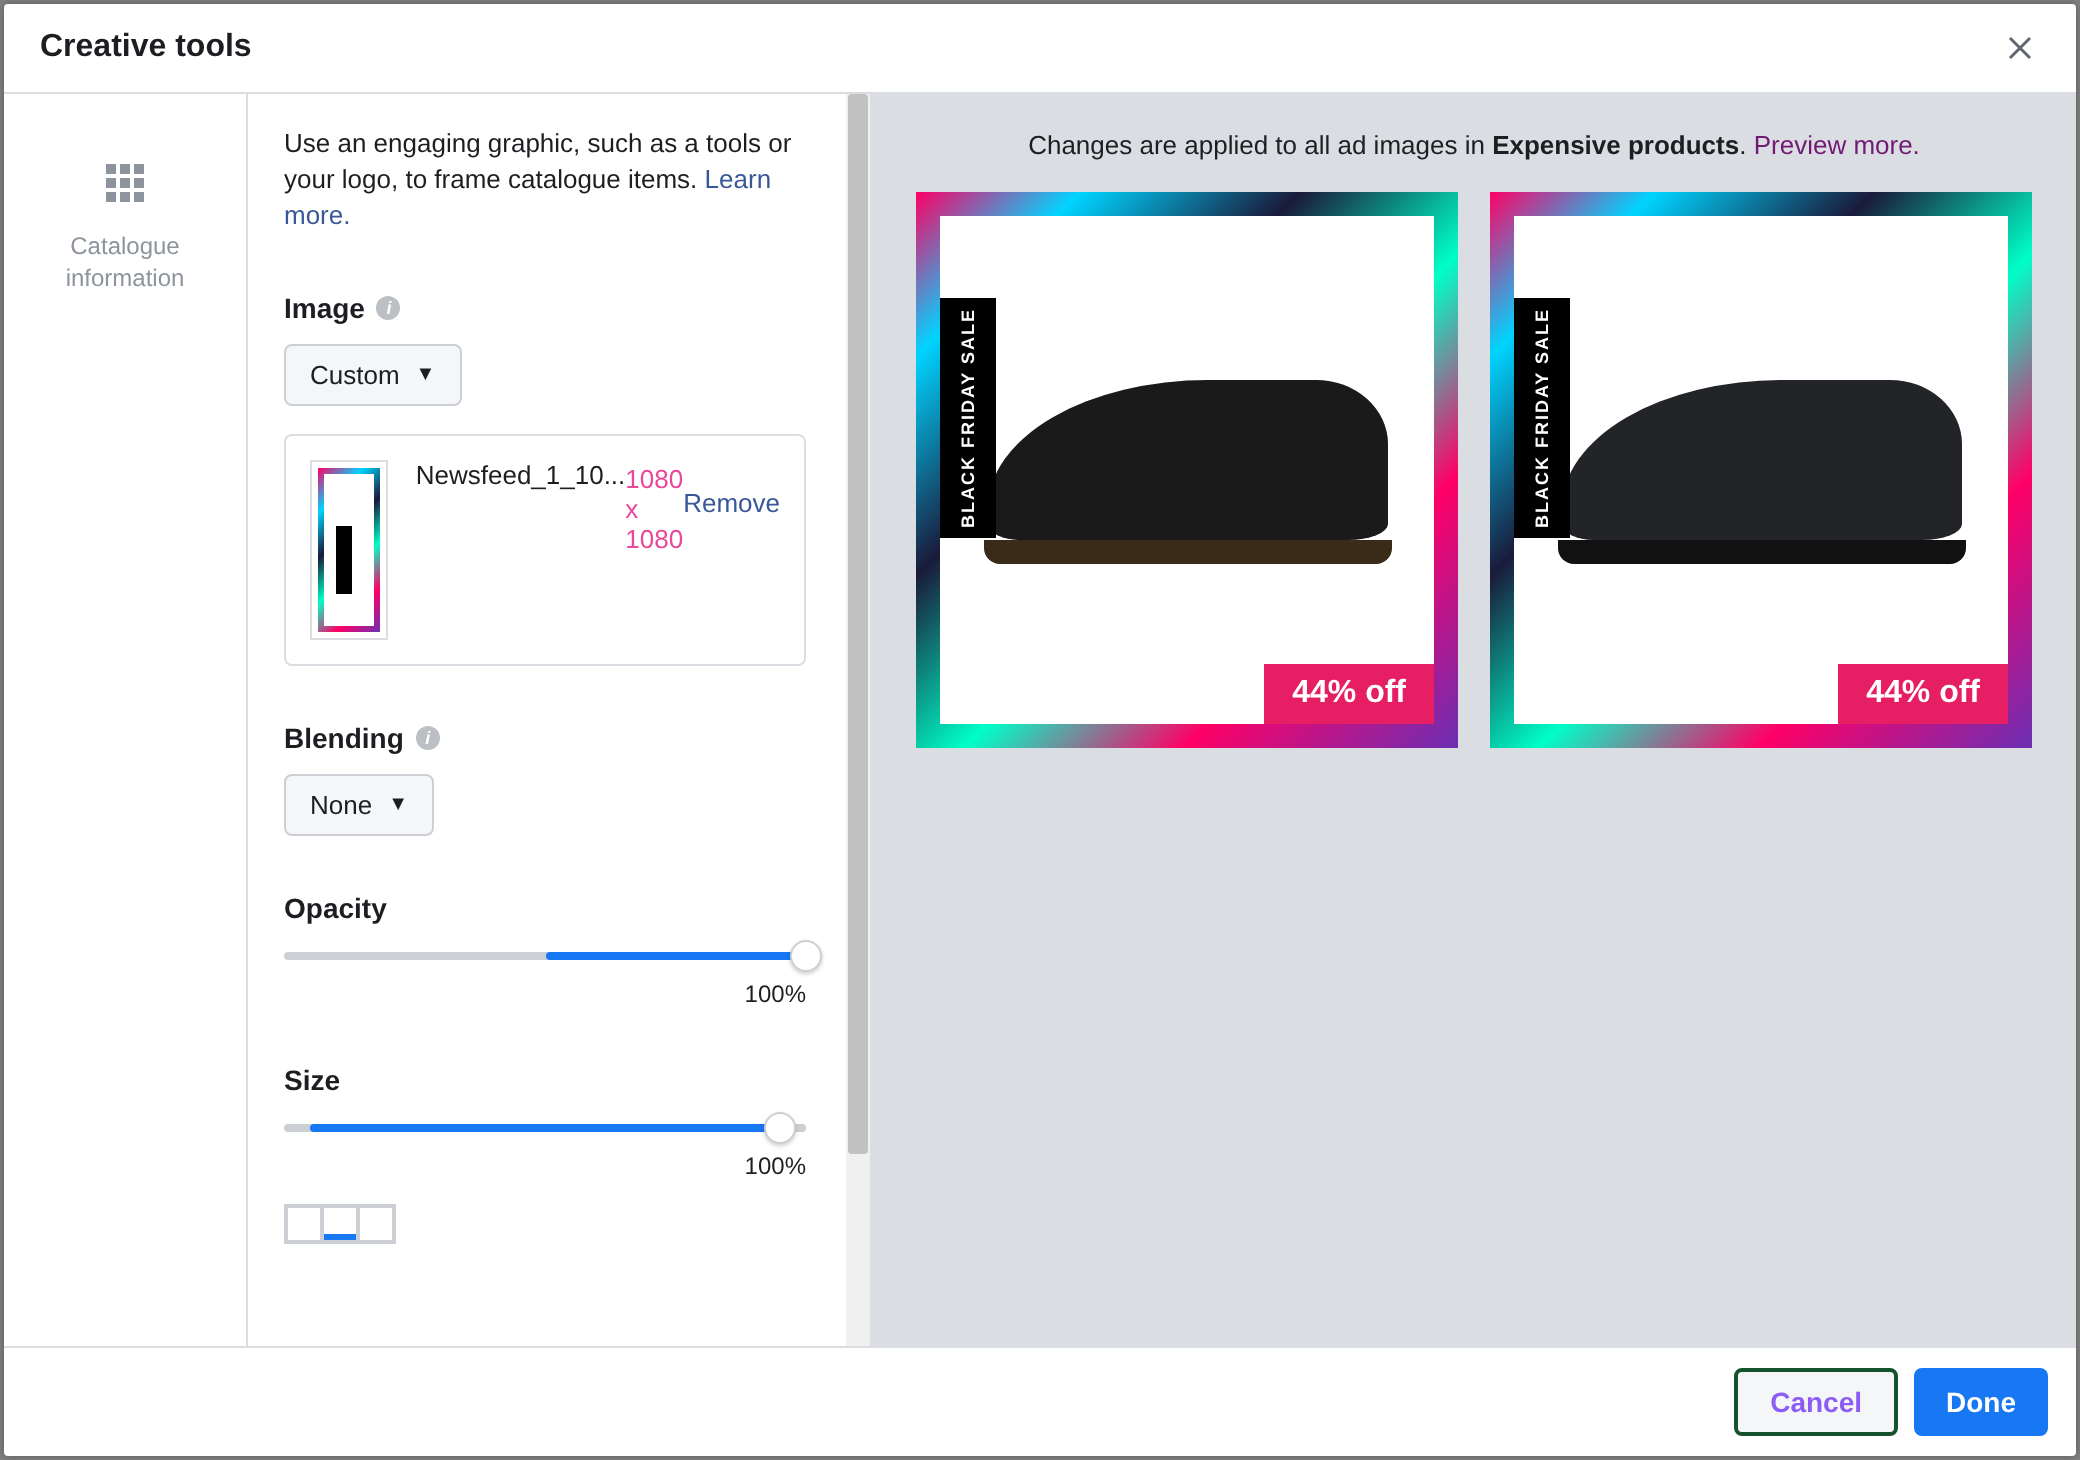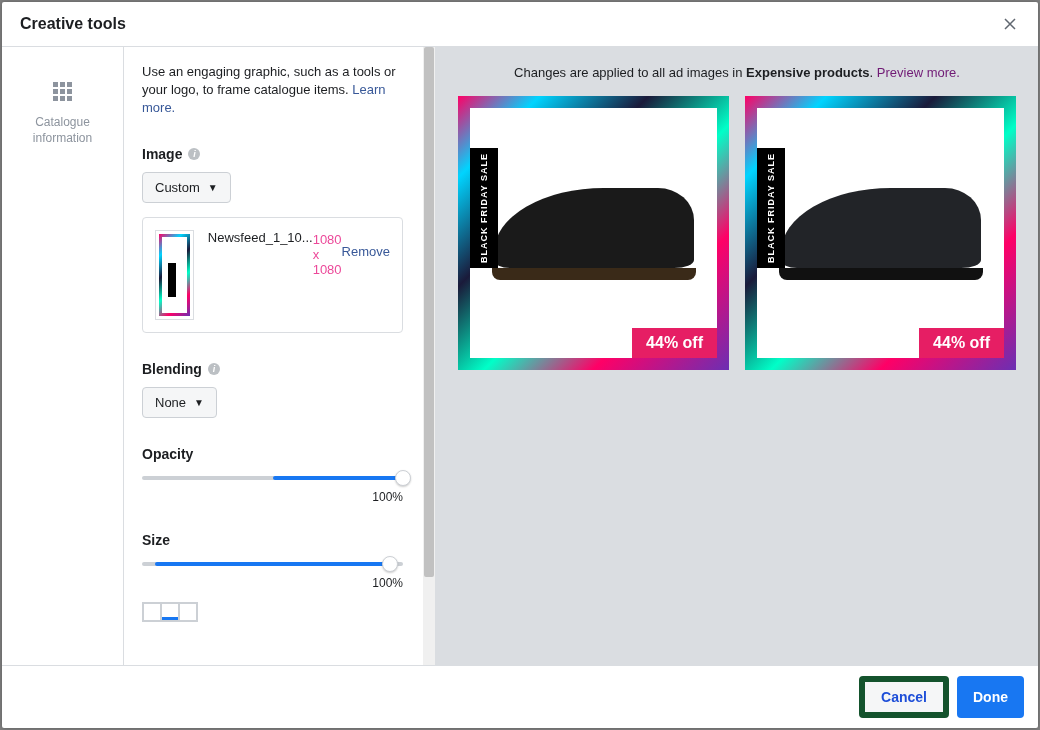--- a/index.html
+++ b/index.html
@@ -47,21 +47,21 @@
 .preview-msg b { font-weight: bold; }
 .preview-link { color: #701a75; cursor: pointer; }
 .preview-grid { display: grid; grid-template-columns: 1fr 1fr; grid-template-rows: 1fr 1fr; gap: 16px; flex: 1; }
 .prev-item { position: relative; background: linear-gradient(135deg,#ff0066 0%, #00d4ff 15%, #1a1a3a 35%, #00ffc8 55%, #ff0066 75%, #6b2fb3 100%); padding: 12px; }
 .prev-inner { background: #fff; width: 100%; height: 100%; position: relative; overflow: hidden; }
 .prod { position: absolute; left: 50%; top: 50%; transform: translate(-50%,-50%); }
 .bf-tag { position: absolute; left: 0; top: 16%; width: 28px; height: 120px; background: #000; color: #fff; writing-mode: vertical-rl; transform: rotate(180deg); font-size: 9px; font-weight: bold; display: flex; align-items: center; justify-content: center; letter-spacing: 1px; }
 .off-tag { position: absolute; right: 0; bottom: 0; background: #e61e64; color: #fff; font-size: 16px; font-weight: bold; padding: 6px 14px; }
 .footer { border-top: 1px solid #dadde1; padding: 10px 14px; display: flex; justify-content: flex-end; gap: 8px; }
 .btn { padding: 7px 16px; border-radius: 4px; font-size: 14px; font-weight: bold; cursor: pointer; border: none; }
-.btn-cancel { background: #f5f6f7; border: 6px solid #14532d; color: #1d4ed8; margin-left: 12px; }
+.btn-cancel { background: #f5f6f7; border: 2px solid #14532d; color: #8b5cf6; margin-left: 12px; }
 .btn-done { background: #1877f2; color: #fff; }
 .scrollbar-fake { position: absolute; right: 0; top: 0; width: 12px; height: 100%; background: #f0f0f0; }
 .scrollbar-fake .thumb-sb { position: absolute; top: 0; left: 1px; width: 10px; height: 530px; background: #c1c1c1; border-radius: 2px; }
 
 .shoe { position: relative; }
 .shoe-body { border-radius: 55% 18% 10% 8% / 80% 40% 10% 10%; }
 .shoe-sole { position: absolute; left: -2px; right: -2px; height: 12px; border-radius: 0 0 8px 8px; }
 </style>
 </head>
 <body>

